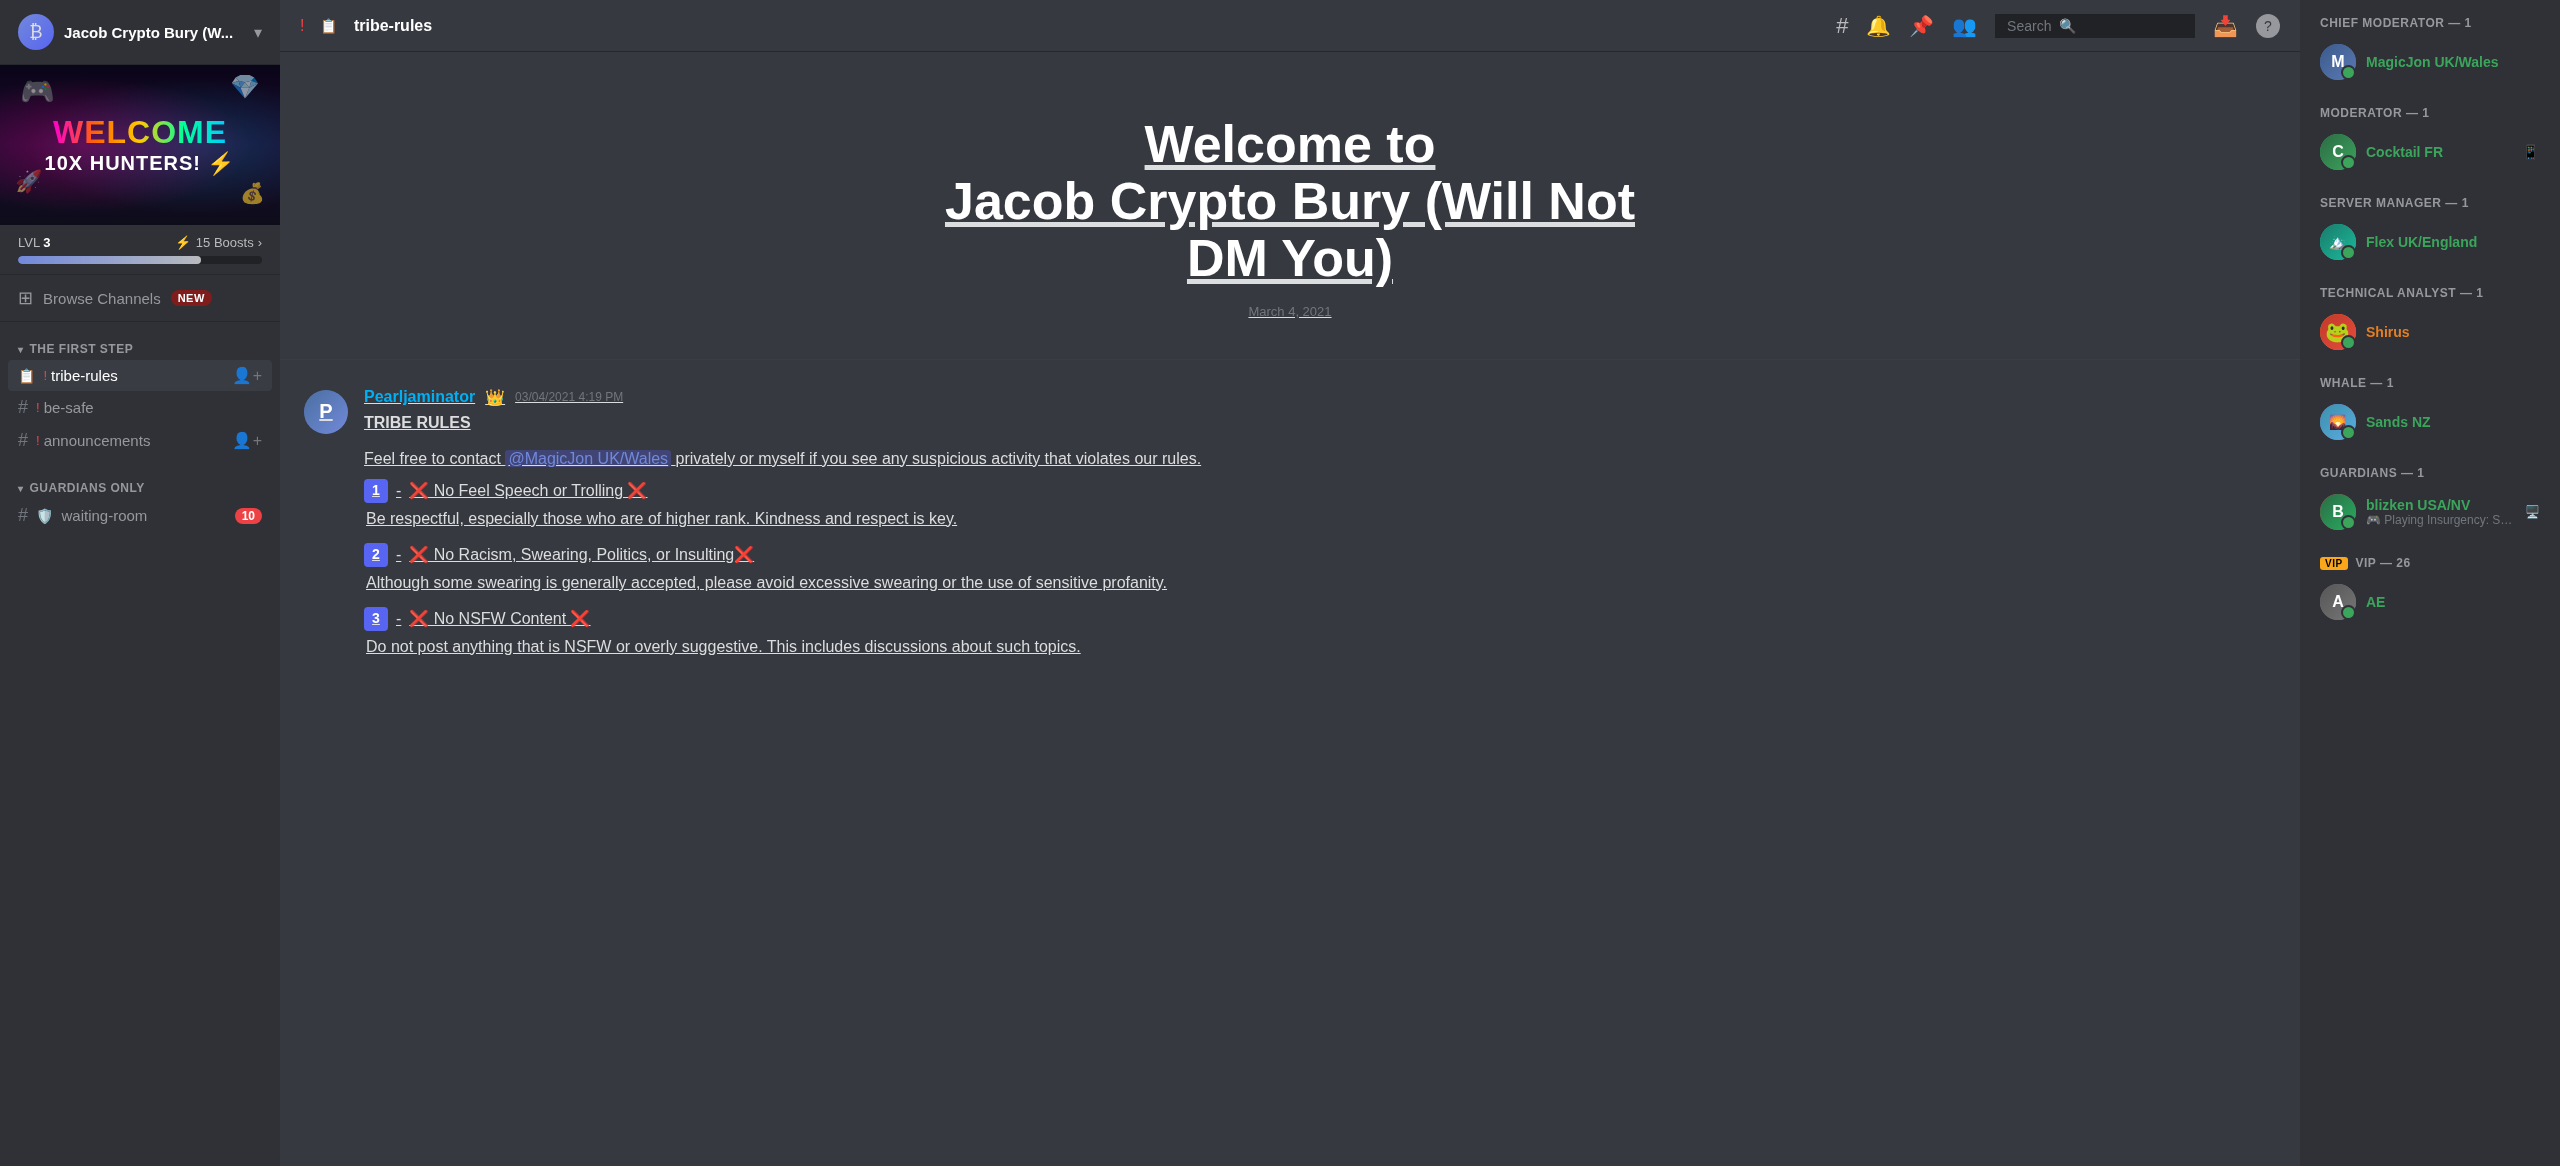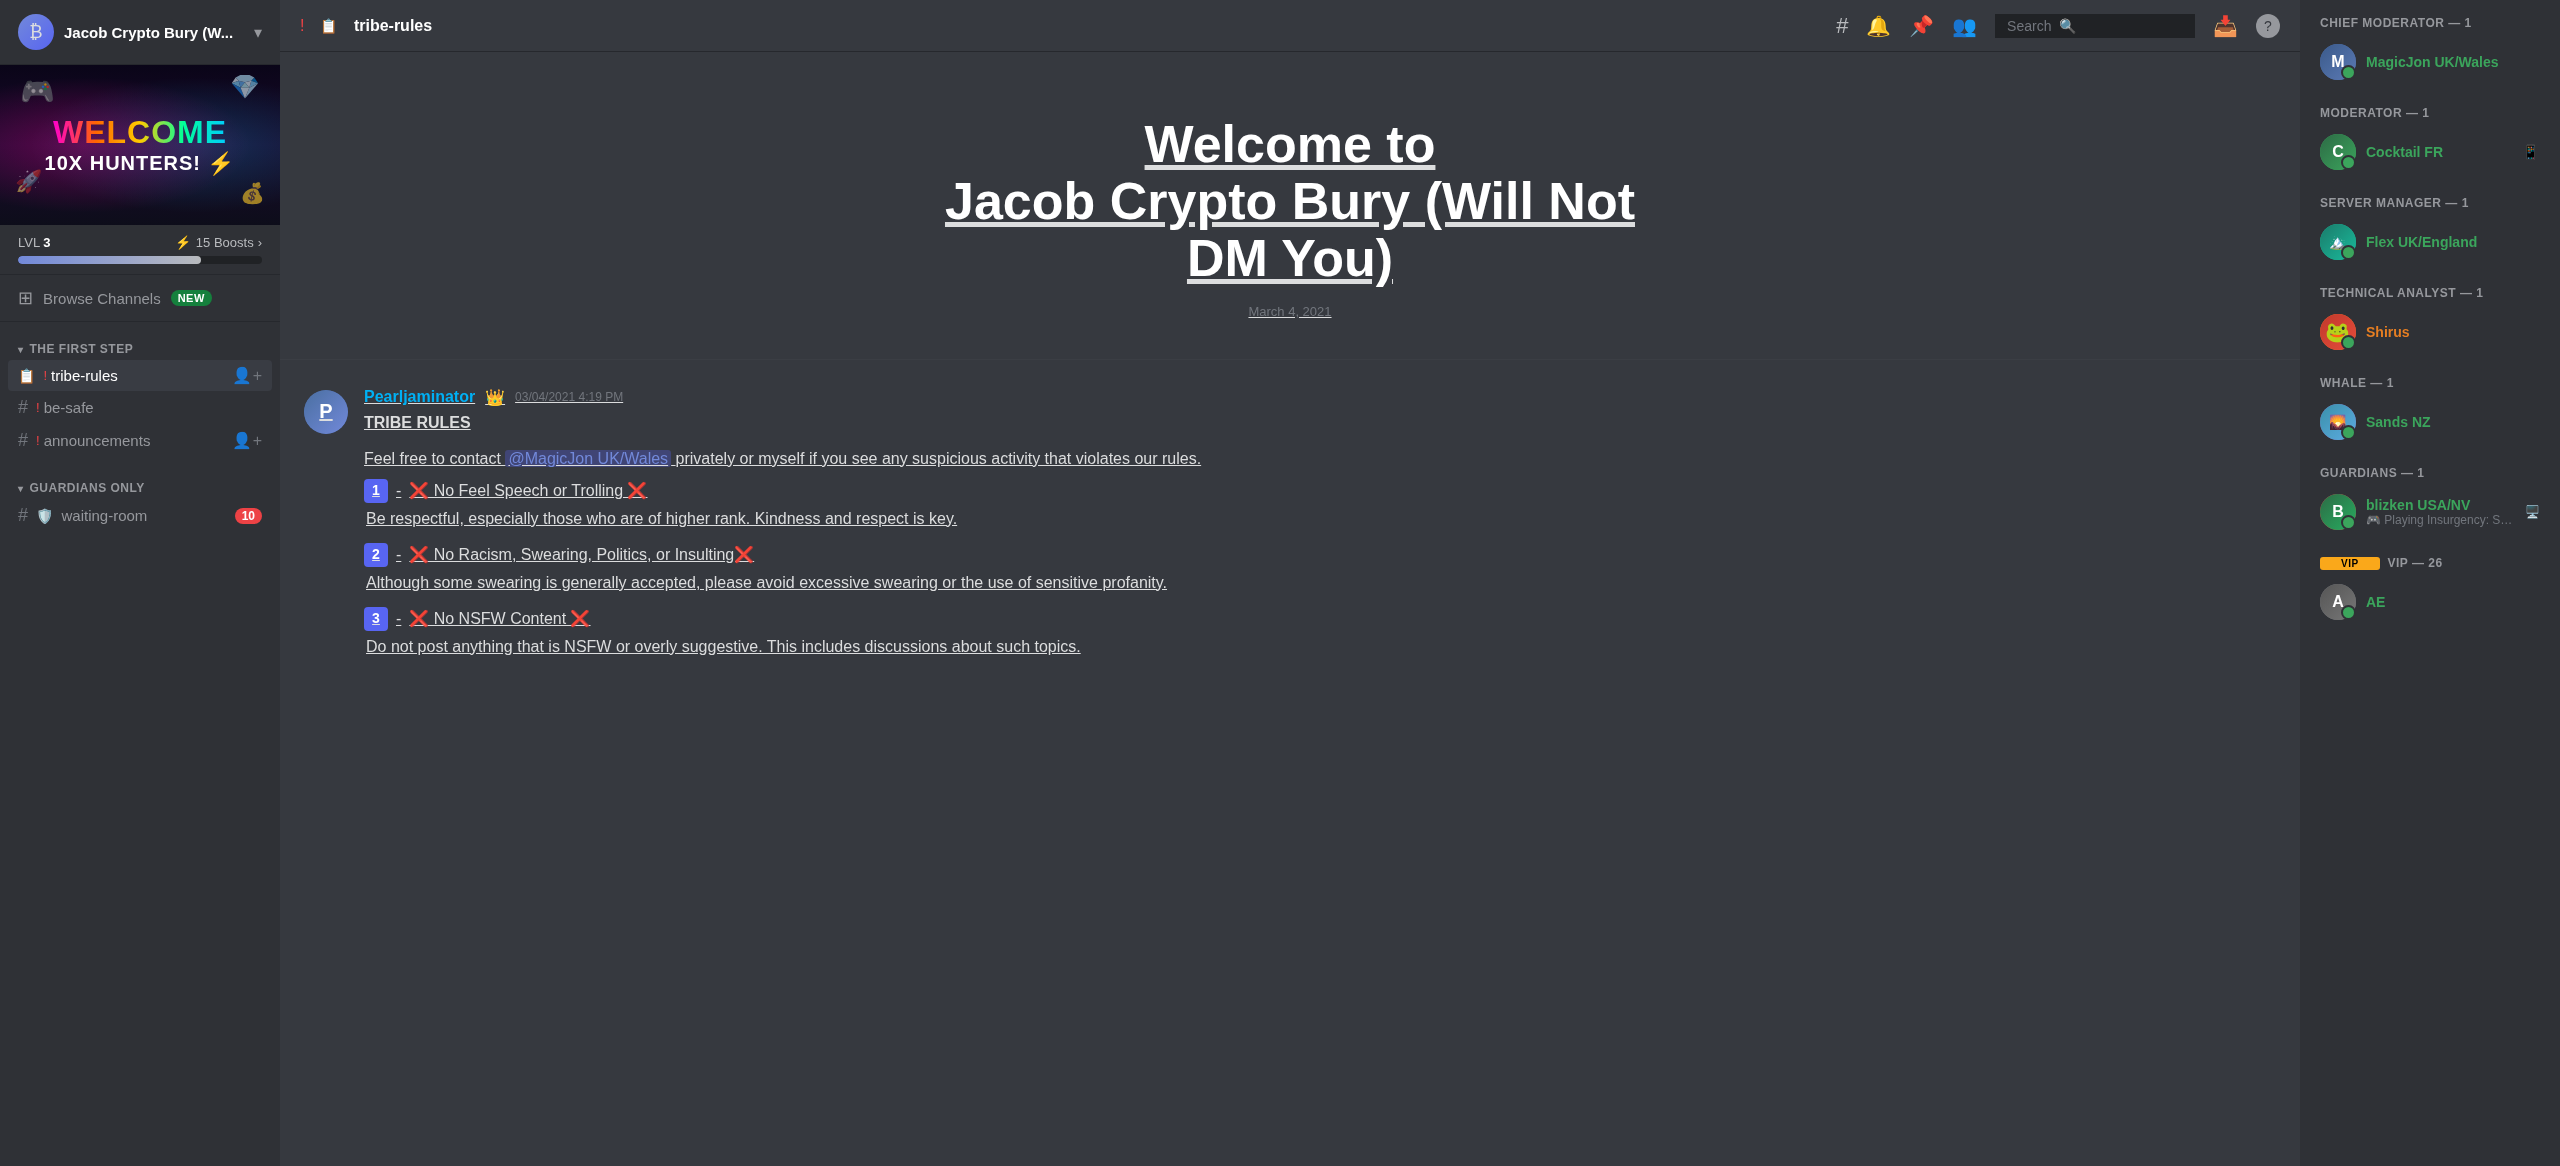--- a/index.html
+++ b/index.html
@@ -126,21 +126,21 @@
       padding: 12px 18px;
       display: flex;
       align-items: center;
       gap: 10px;
       cursor: pointer;
       color: #96989d;
       font-size: 15px;
       border-bottom: 1px solid #26282d;
     }
     .new-badge {
-      background: #15803d;
+      background: #7f1d1d;
       color: #fff;
       font-size: 11px;
       font-weight: 700;
       padding: 2px 7px;
       border-radius: 10px;
       letter-spacing: 0.5px;
     }
 
     .channel-section {
       padding: 16px 8px 4px 8px;
@@ -439,21 +439,21 @@
       margin-bottom: 12px;
     }
     .vip-badge {
       display: inline-flex;
       align-items: center;
       justify-content: center;
       background: #faa81a;
       color: #000;
       font-size: 10px;
       font-weight: 800;
-      padding: 1px 21px;
+      padding: 1px 5px;
       border-radius: 3px;
     }
   </style>
 </head>
 <body>
 
 <div class="sidebar">
 
   <div class="server-header">
     <div class="server-icon">

